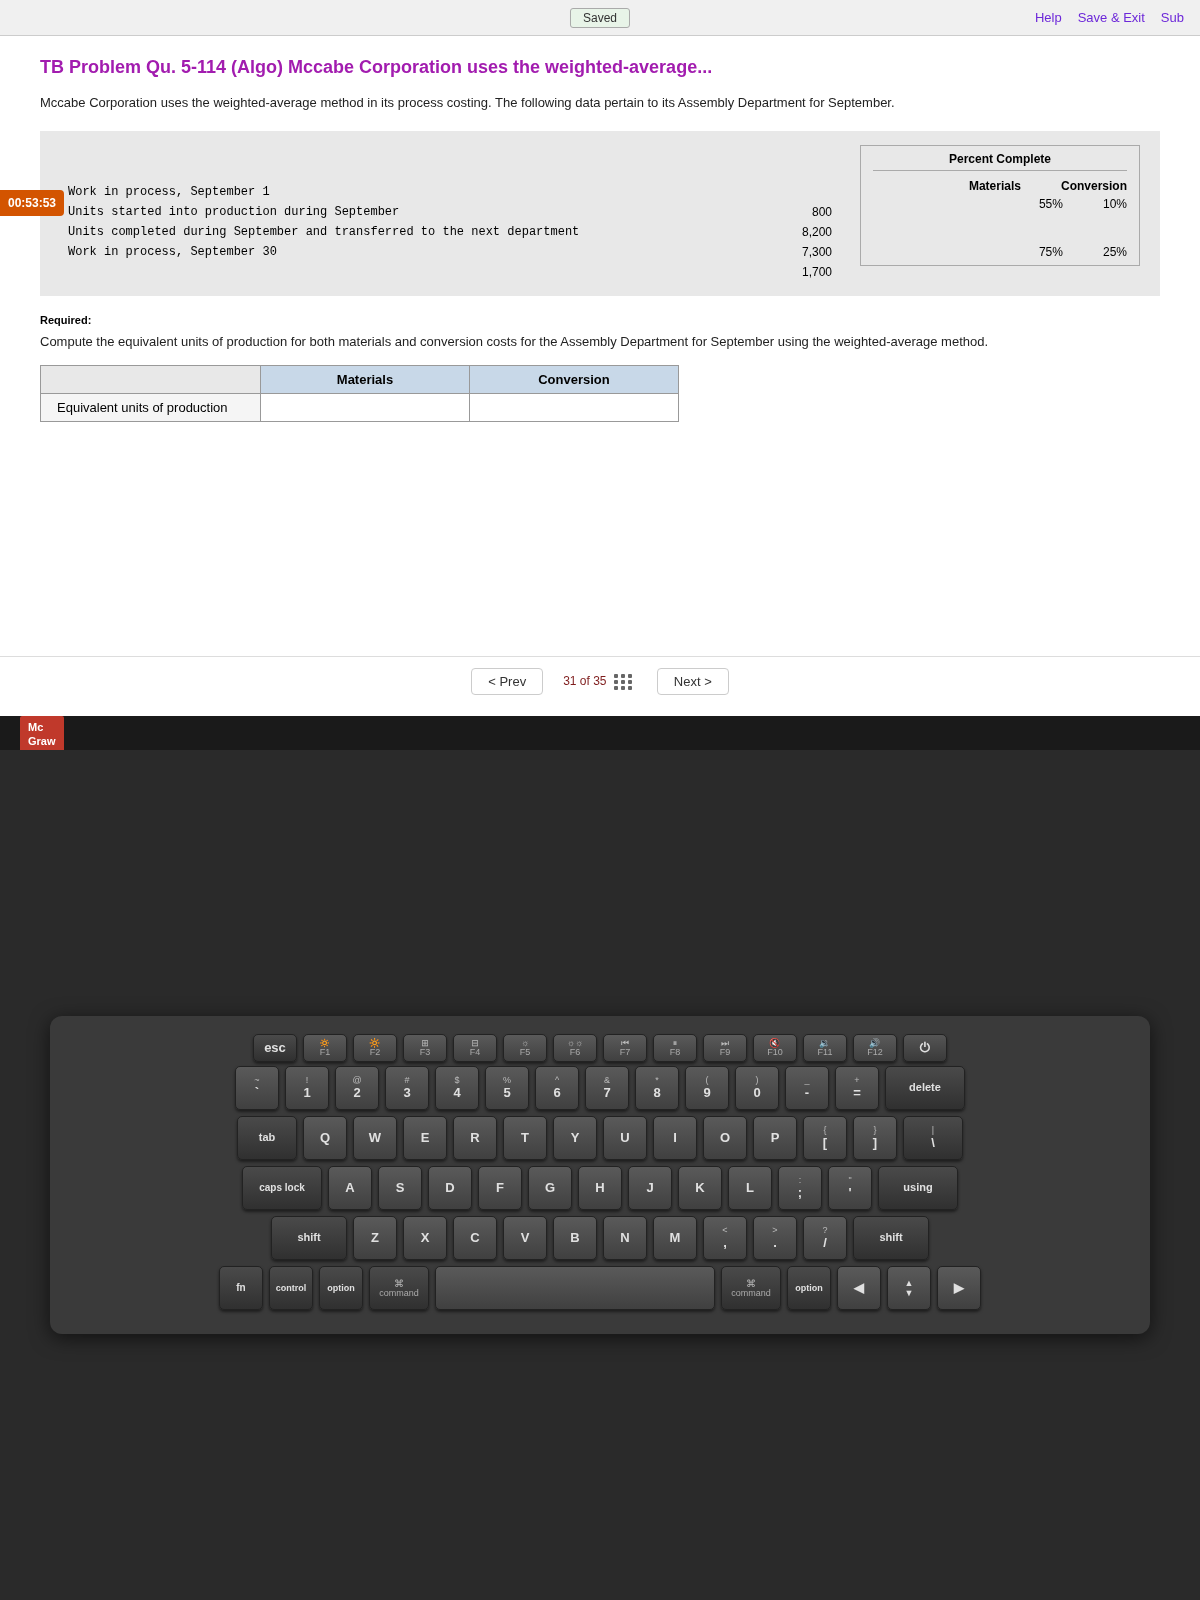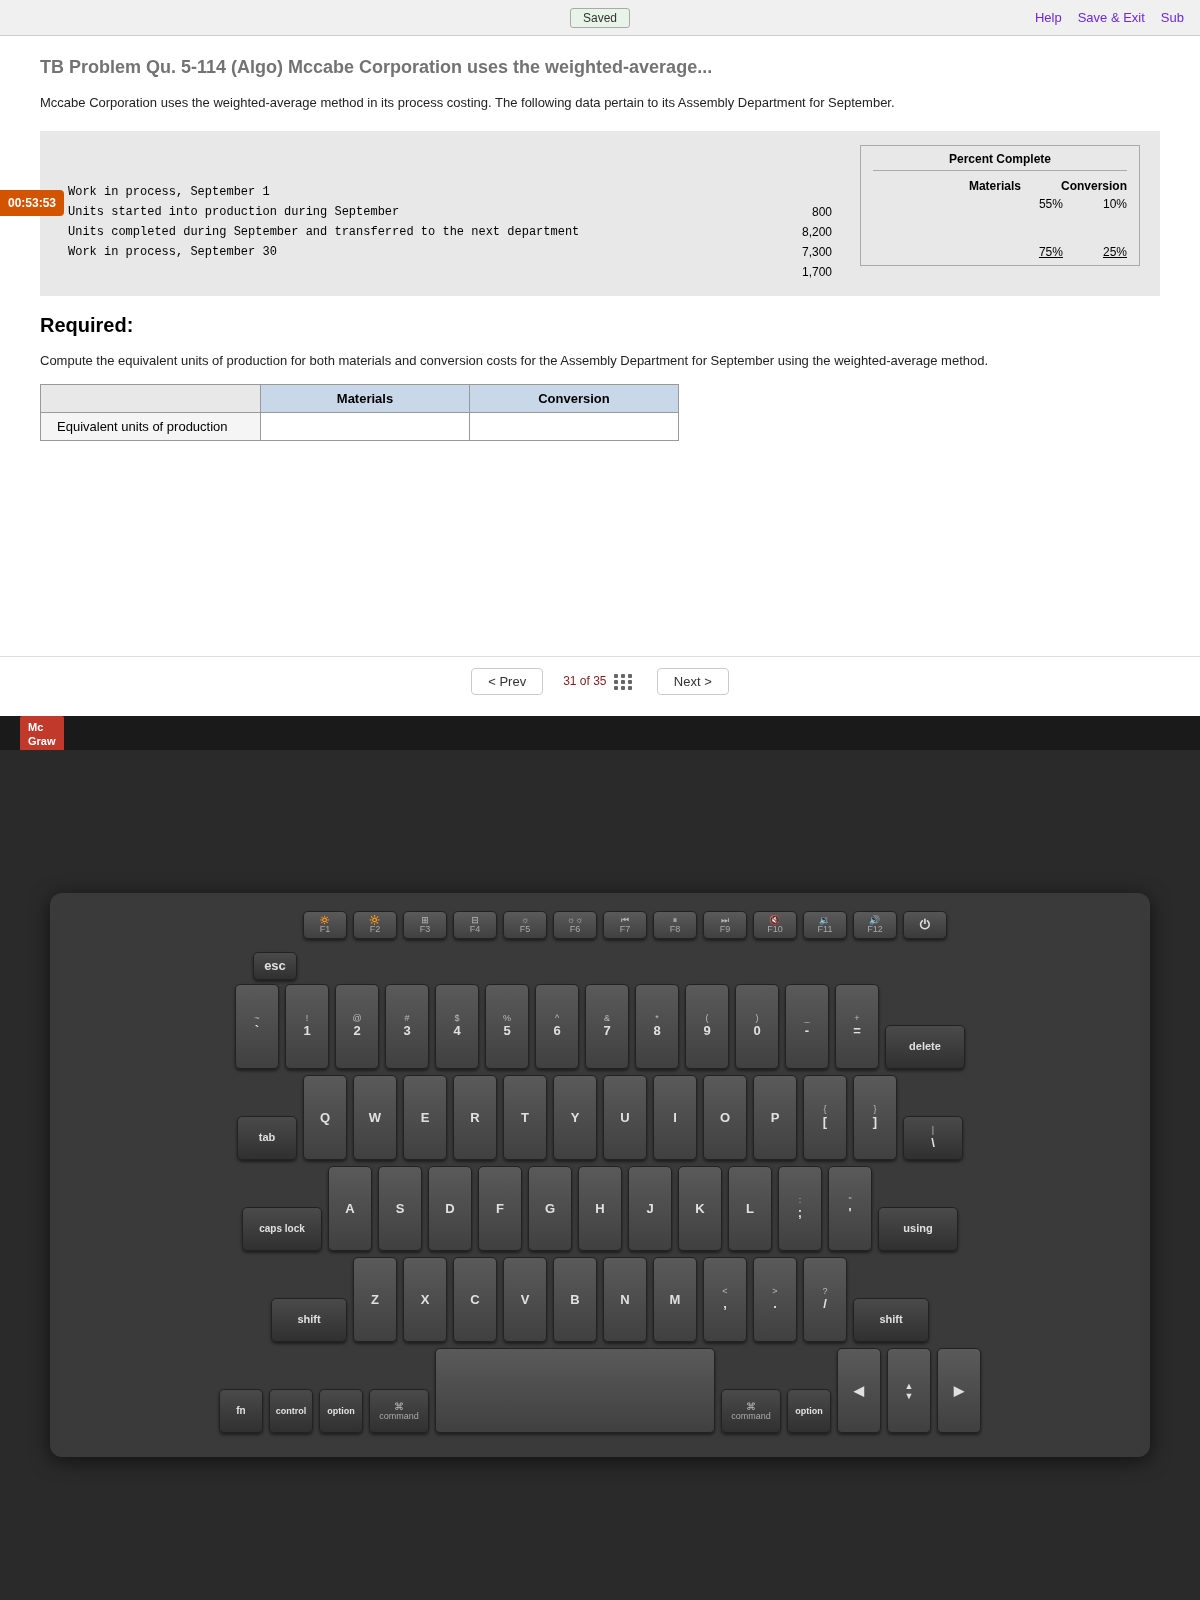--- a/index.html
+++ b/index.html
@@ -64,21 +64,21 @@
       font-size: 12px;
       font-weight: bold;
       padding: 6px 8px;
       border-radius: 0 4px 4px 0;
       z-index: 10;
     }
 
     h1.problem-title {
       font-size: 18px;
       font-weight: bold;
-      color: #737373;
+      color: #a21caf;
       margin-bottom: 14px;
       line-height: 1.3;
     }
 
     .problem-description {
       font-size: 13px;
       color: #222;
       margin-bottom: 18px;
       line-height: 1.5;
     }
@@ -99,23 +99,23 @@
       font-size: 12px;
       padding: 3px 8px;
     }
     .big-table .code { font-family: 'Courier New', monospace; }
     .big-table .right { text-align: right; }
 
     .required-section {
       margin-bottom: 14px;
     }
     .required-section h3 {
-      font-size: 20px;
+      font-size: 11px;
       font-weight: bold;
-      margin-bottom: 14px;
+      margin-bottom: 6px;
     }
     .required-section p {
       font-size: 13px;
       color: #222;
       line-height: 1.5;
     }
 
     
     .answer-table {
       border-collapse: collapse;
@@ -251,21 +251,21 @@
     }
     .key.w1 { width: 44px; }
     .key.w15 { width: 60px; }
     .key.w2 { width: 80px; }
     .key.w25 { width: 76px; }
     .key.w7 { width: 280px; }
     .key.fn-key { min-height: 32px; height: 32px; font-size: 10px; }
     .key .key-top { font-size: 9px; color: #bbb; line-height: 1; }
     .key .key-main { font-size: 13px; font-weight: bold; line-height: 1.2; }
     .key .key-sub { font-size: 9px; color: #aaa; line-height: 1; }
-    .key.special { background: linear-gradient(to bottom, #4a4a4a, #303030); margin-top: 41px; }
+    .key.special { background: linear-gradient(to bottom, #4a4a4a, #303030); }
     .key.power { background: linear-gradient(to bottom, #555, #3a3a3a); }
 
     .fn-row {
       margin-bottom: 4px;
     }
     .fn-row .key {
       min-height: 28px;
       height: 28px;
     }
 
@@ -344,21 +344,21 @@
           <div class="pct-complete-title">Percent Complete</div>
           <div style="display:flex; gap:40px; justify-content:flex-end; font-size:12px; font-weight:bold; margin-bottom:4px;">
             <span>Materials</span>
             <span>Conversion</span>
           </div>
           <div style="display:flex; gap:40px; justify-content:flex-end; font-size:12px; margin-bottom:2px;">
             <span>55%</span>
             <span>10%</span>
           </div>
           <div style="height:32px;"></div>
-          <div style="display:flex; gap:40px; justify-content:flex-end; font-size:12px;text-decoration:underline;">
+          <div style="display:flex; gap:40px; justify-content:flex-end; font-size:12px;">
             <span>75%</span>
             <span>25%</span>
           </div>
         </div>
       </div>
     </div>
   </div>
 
   <div class="required-section">
     <h3>Required:</h3>

